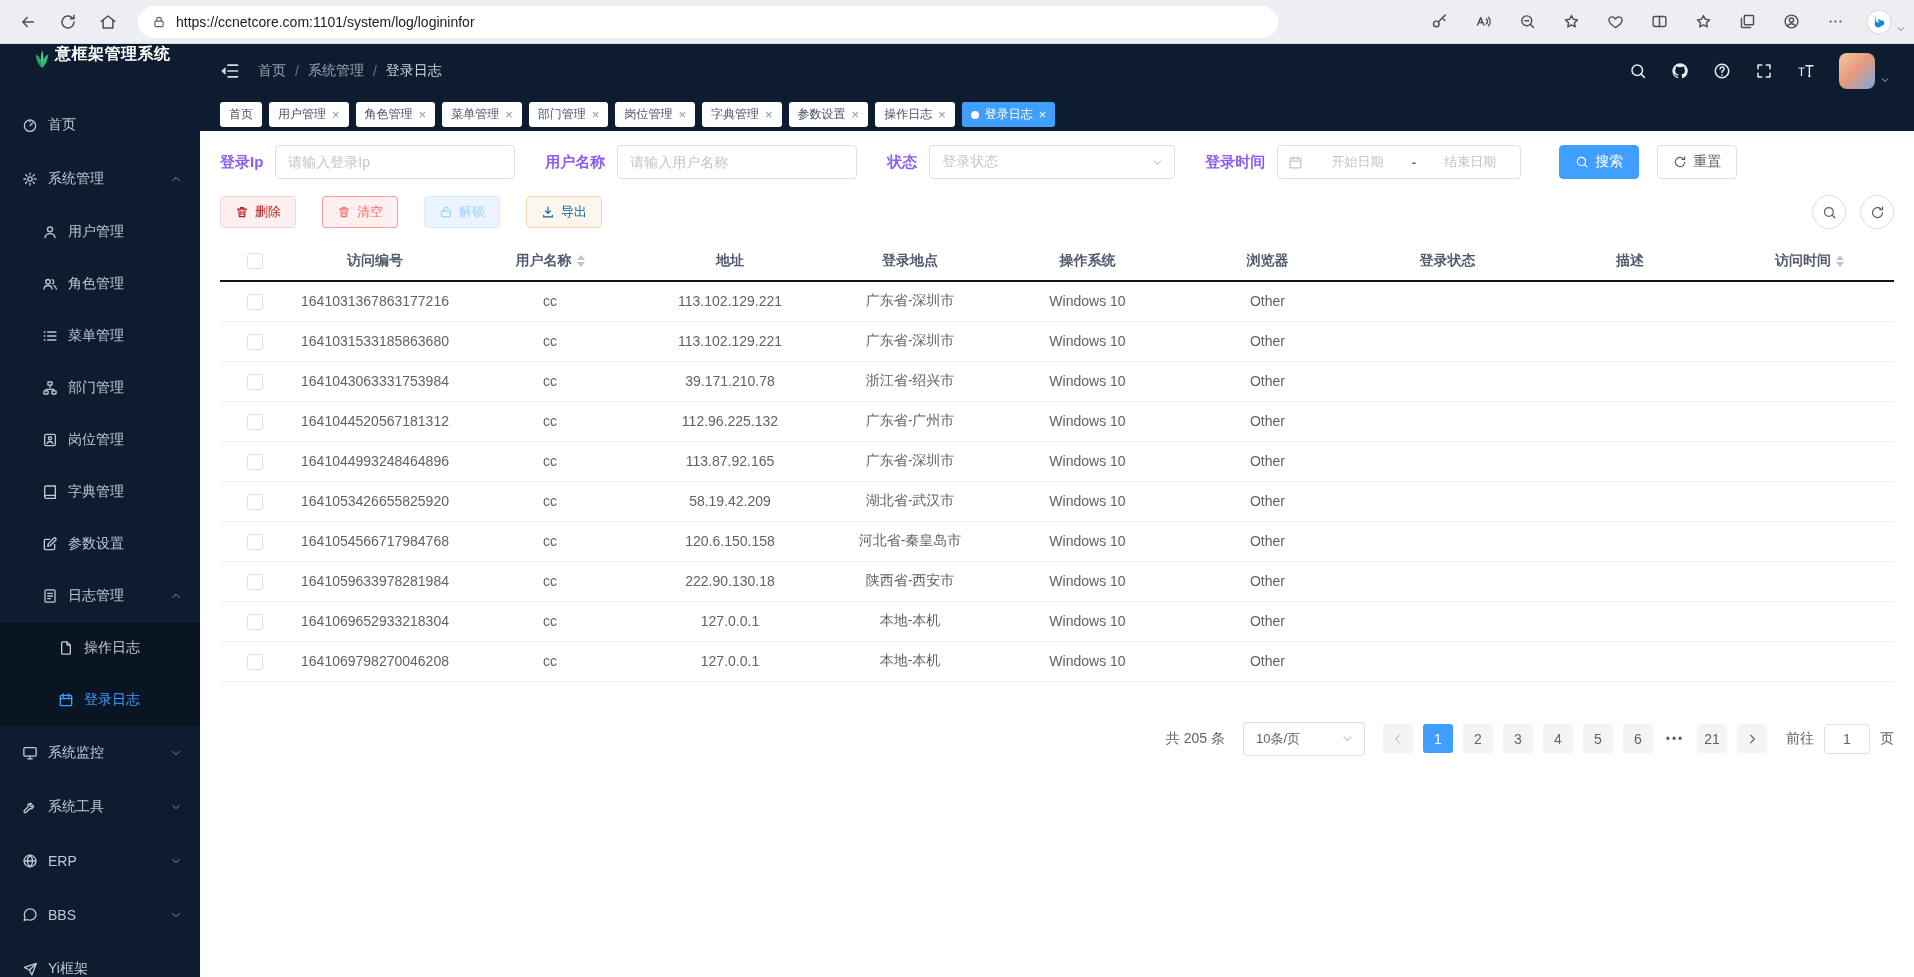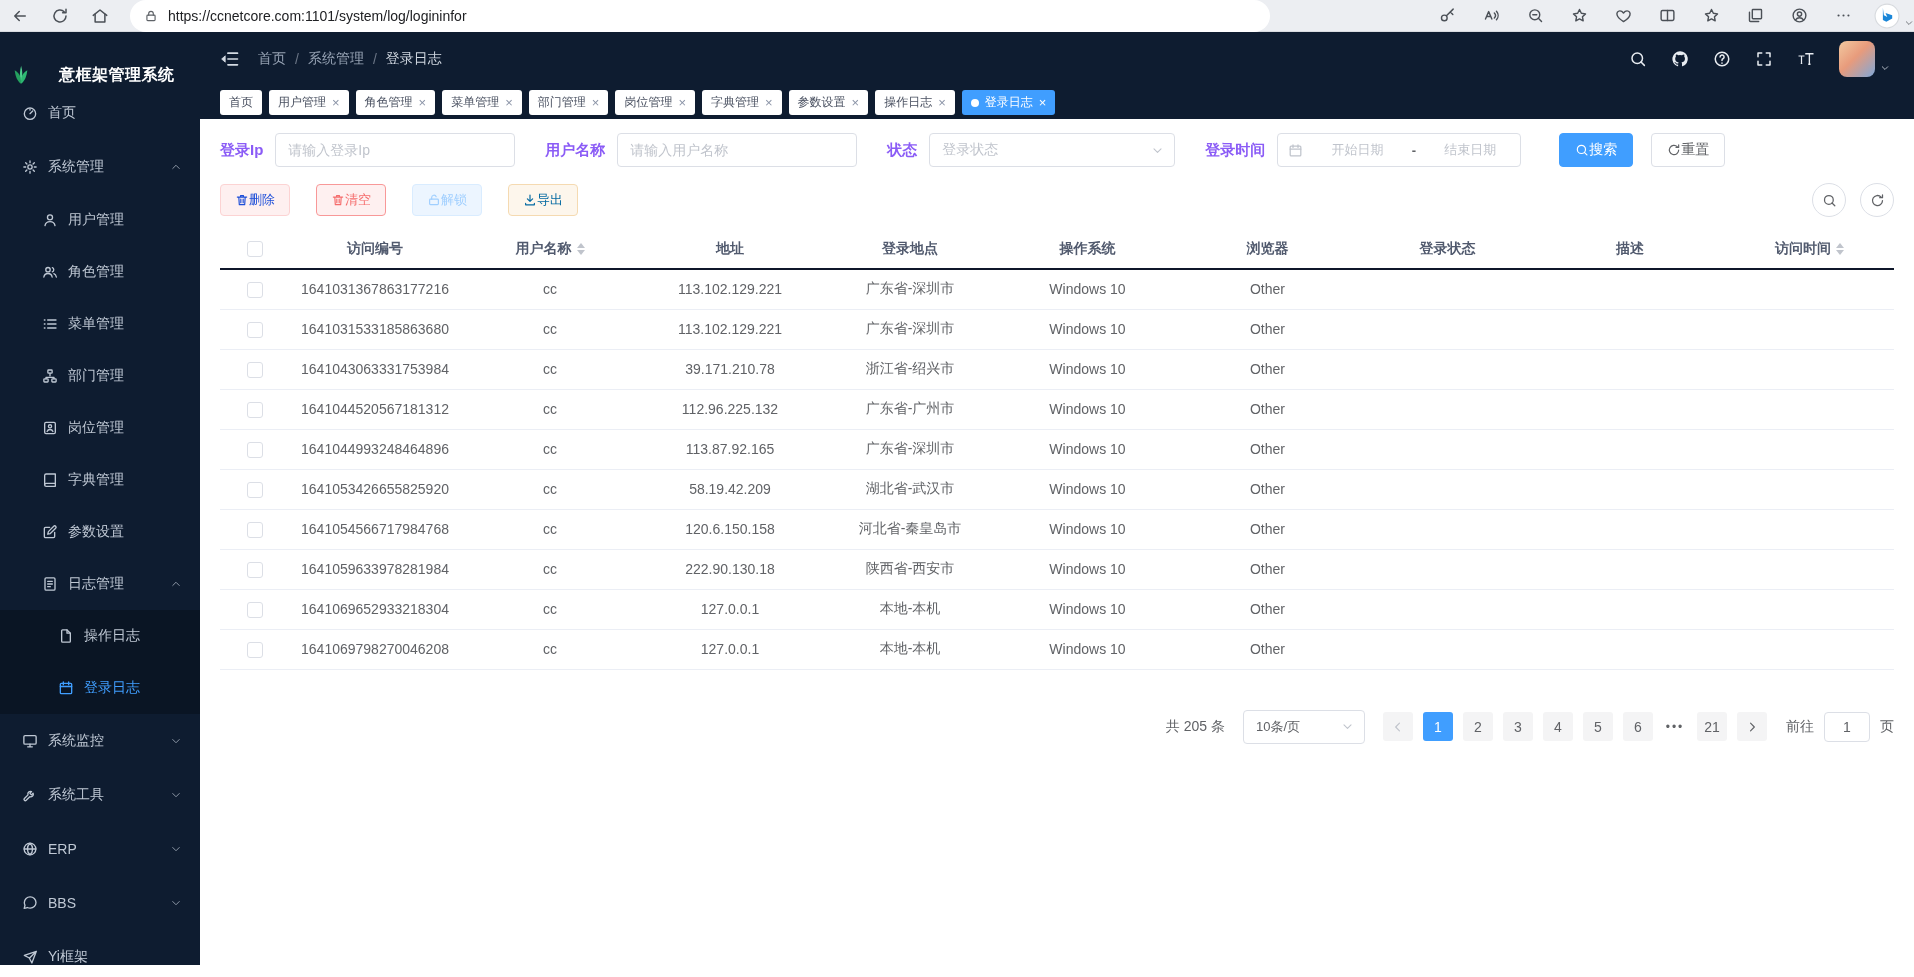--- a/index.html
+++ b/index.html
@@ -3,34 +3,34 @@
 <meta charset="utf-8">
 <style>
   * { margin:0; padding:0; box-sizing:border-box; }
   html,body { width:1914px; height:977px; overflow:hidden; }
   body { font-family:"Liberation Sans","DejaVu Sans",sans-serif; background:#fff; }
   [data-icon]{ display:inline-flex; align-items:center; justify-content:center; }
   [data-icon] svg{ width:1em; height:1em; display:block; }
   button{ font-family:inherit; }
 
   
-  .chrome{ height:32px; background:#eceef2; border-bottom:1px solid #d8dbe0; display:flex; align-items:center; padding:0 0; }
+  .chrome{ height:44px; background:#eceef2; border-bottom:1px solid #d8dbe0; display:flex; align-items:center; padding:0 8px; }
   .chrome-btn{ width:40px; height:36px; border:none; background:transparent; color:#4b5057; font-size:18px; display:flex; align-items:center; justify-content:center; border-radius:6px; cursor:pointer; }
   .url-bar{ width:1140px; height:32px; background:#fff; border-radius:16px; margin-left:10px; display:flex; align-items:center; padding:0 14px; gap:10px; cursor:text; }
   .url-bar .site-icon{ font-size:14px; color:#5f6368; }
   .url-text{ font-size:14px; color:#202124; white-space:nowrap; }
   .chrome-right{ margin-left:auto; display:flex; align-items:center; gap:2px; }
   .chrome-icon{ width:42px; height:36px; display:flex; align-items:center; justify-content:center; color:#4b5057; font-size:17px; border-radius:6px; cursor:pointer; background:transparent; border:none; }
   .chrome-icon.bing-btn{ font-size:26px; }
   .chrome-caret{ font-size:10px; color:#5f6368; margin-left:-6px; align-self:flex-end; padding-bottom:6px; }
 
   
   .app{ display:flex; height:933px; }
   .sidebar{ width:200px; flex:none; background:#0e1c30; display:flex; flex-direction:column; overflow:hidden; }
-  .logo-row{ height:54px; flex:none; display:flex; align-items:flex-end; gap:25px; padding-left:8px; }
+  .logo-row{ height:54px; flex:none; display:flex; align-items:flex-start; gap:0; padding-left:29px; }
   .logo-mark{ font-size:26px; }
   .logo-text{ color:#fff; font-size:16px; font-weight:bold; letter-spacing:.5px; white-space:nowrap; }
   .menu{ flex:1; overflow:hidden; }
   .menu-item{ display:flex; align-items:center; gap:10px; color:#bfc8d4; font-size:14px; cursor:pointer; position:relative; white-space:nowrap; }
   .menu-item.level0{ height:54px; padding-left:22px; }
   .menu-item.level1{ height:52px; padding-left:42px; }
   .menu-item.level2{ height:52px; padding-left:58px; background:#0a1524; }
   .mi-icon{ font-size:16px; }
   .mi-arrow{ position:absolute; right:18px; font-size:12px; color:#8b96a5; }
   .menu-item.active{ color:#409eff; }
@@ -64,24 +64,24 @@
   .select{ height:34px; border:1px solid #dcdfe6; border-radius:4px; background:#fff; display:flex; align-items:center; justify-content:space-between; padding:0 10px 0 12px; font-size:14px; cursor:pointer; }
   .select .ph{ color:#c0c4cc; }
   .select .val{ color:#606266; font-size:13px; }
   .sel-caret{ color:#c0c4cc; font-size:13px; }
   .status-select{ width:246px; margin-right:30px; }
   .daterange{ width:244px; height:34px; border:1px solid #dcdfe6; border-radius:4px; background:#fff; display:flex; align-items:center; gap:14px; padding:0 10px; font-size:13px; margin-right:38px; cursor:pointer; }
   .daterange .cal{ color:#c0c4cc; font-size:15px; }
   .daterange .ph{ flex:1; text-align:center; color:#c0c4cc; }
   .daterange .sep{ color:#606266; font-weight:bold; }
 
-  .btn{ height:34px; border-radius:4px; display:inline-flex; align-items:center; padding:0 15px; font-size:14px; cursor:pointer; border:1px solid #dcdfe6; background:#fff; color:#606266; }
+  .btn{ height:34px; border-radius:4px; display:inline-flex; align-items:center; gap:6px; padding:0 15px; font-size:14px; cursor:pointer; border:1px solid #dcdfe6; background:#fff; color:#606266; }
   .btn .bicon{ font-size:14px; }
   .btn.primary{ background:#409eff; border-color:#409eff; color:#fff; margin-right:18px; }
-  .btn.danger-dis{ background:#fef0f0; border-color:#fcd3d3; color:#1d4ed8; cursor:not-allowed; }
+  .btn.danger-dis{ background:#fef0f0; border-color:#fcd3d3; color:#b91c1c; cursor:not-allowed; }
   .btn.danger{ background:#fef0f0; border-color:#f89898; color:#f56c6c; }
   .btn.primary-dis{ background:#ecf5ff; border-color:#d9ecff; color:#a0cfff; cursor:not-allowed; }
   .btn.warning{ background:#fdf6ec; border-color:#f5dab1; color:#0369a1; }
 
   .action-row{ display:flex; align-items:center; margin-top:16px; }
   .action-row .btn{ height:32px; font-size:13px; padding:0 14px; margin-right:26px; }
   .action-right{ margin-left:auto; display:flex; gap:14px; }
   .icon-circle{ width:34px; height:34px; border-radius:50%; border:1px solid #dcdfe6; background:#fff; color:#606266; font-size:15px; display:flex; align-items:center; justify-content:center; cursor:pointer; }
 
   table.grid{ width:100%; border-collapse:collapse; table-layout:fixed; margin-top:12px; }

